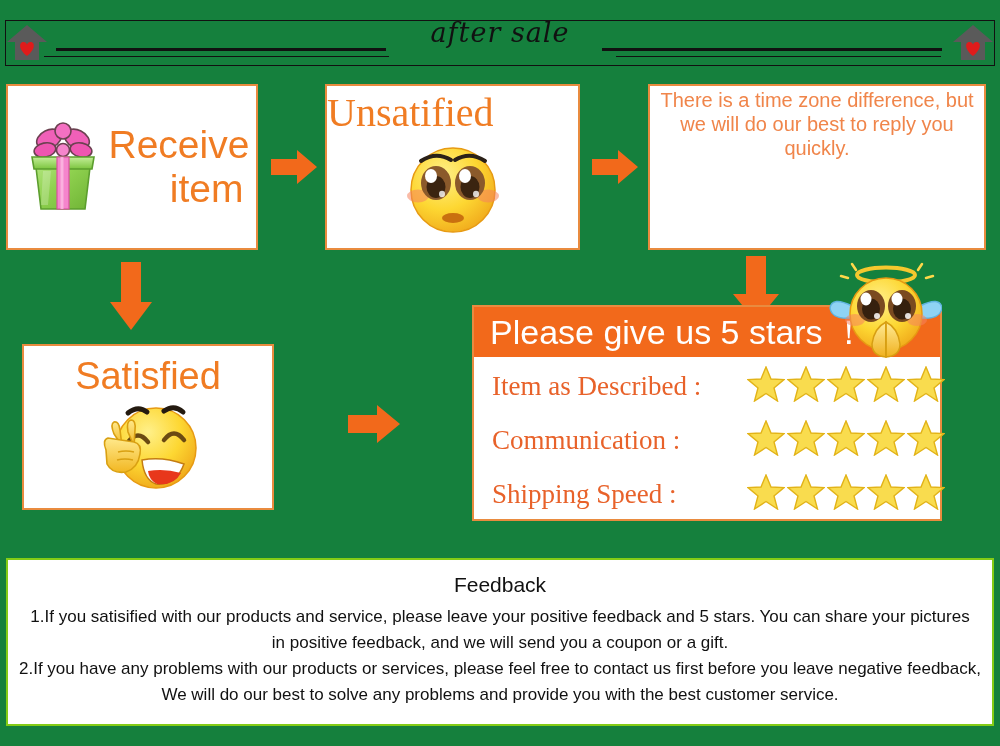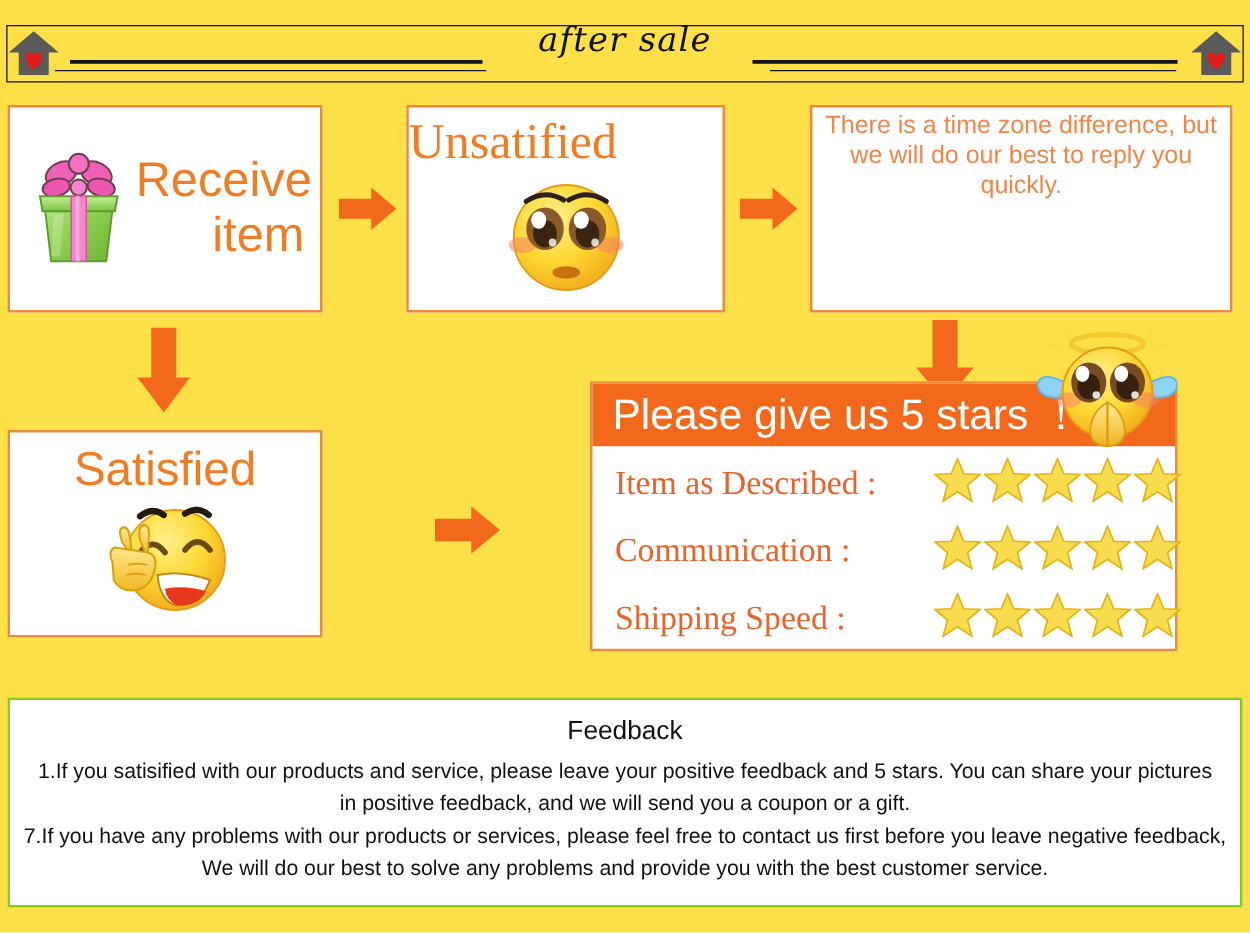--- a/index.html
+++ b/index.html
@@ -7,21 +7,21 @@
     padding: 0;
     background: #ffffff;
   }
   body {
     font-family: "Liberation Sans", sans-serif;
   }
   #page {
     position: relative;
     width: 1000px;
     height: 746px;
-    background: #fde047;
+    background: #15803d;
     overflow: hidden;
   }
 
   
   .header-band {
     position: absolute;
     left: 5px;
     top: 20px;
     width: 990px;
     height: 46px;
@@ -72,21 +72,21 @@
   
   .box {
     position: absolute;
     border: 2px solid #E98B3F;
     box-sizing: border-box;
     background: #ffffff;
   }
   .box-receive   { left: 6px;   top: 84px;  width: 252px; height: 166px; }
   .box-unsat     { left: 325px; top: 84px;  width: 255px; height: 166px; }
   .box-contact   { left: 648px; top: 84px;  width: 338px; height: 166px; }
-  .box-satisfied { left: 6px;   top: 344px; width: 252px; height: 166px; }
+  .box-satisfied { left: 22px;   top: 344px; width: 252px; height: 166px; }
 
   .box-receive-inner {
     display: flex;
     align-items: center;
     justify-content: center;
     height: 100%;
     gap: 4px;
   }
   .receive-label {
     font-family: "Liberation Sans", sans-serif;
@@ -517,18 +517,18 @@
         <line x1="60" y1="62" x2="60" y2="94" stroke="#D79E12" stroke-width="1.2"></line>
       </g>
     </svg>
   </div>
 
   <div class="feedback-panel">
     <div class="feedback-title">Feedback</div>
     <div class="feedback-lines">
       <div class="feedback-line">1.If you satisified with our products and service, please leave your positive feedback and 5 stars.   You can share your pictures</div>
       <div class="feedback-line">in positive feedback, and we will send you a coupon or a gift.</div>
-      <div class="feedback-line">7.If you have any problems with our products or services, please feel free to contact us first before you leave negative feedback,</div>
+      <div class="feedback-line">2.If you have any problems with our products or services, please feel free to contact us first before you leave negative feedback,</div>
       <div class="feedback-line">We will do our best to solve any problems and provide you with the best customer service.</div>
     </div>
   </div>
 
 </div>
 
 </body></html>

